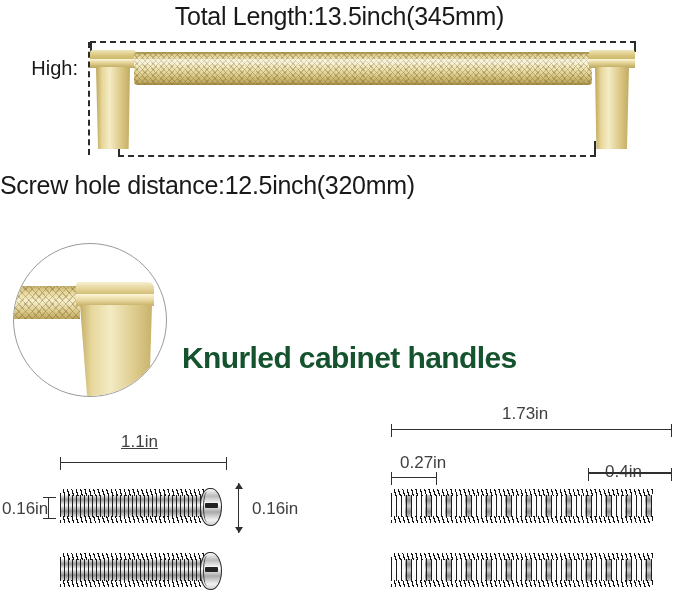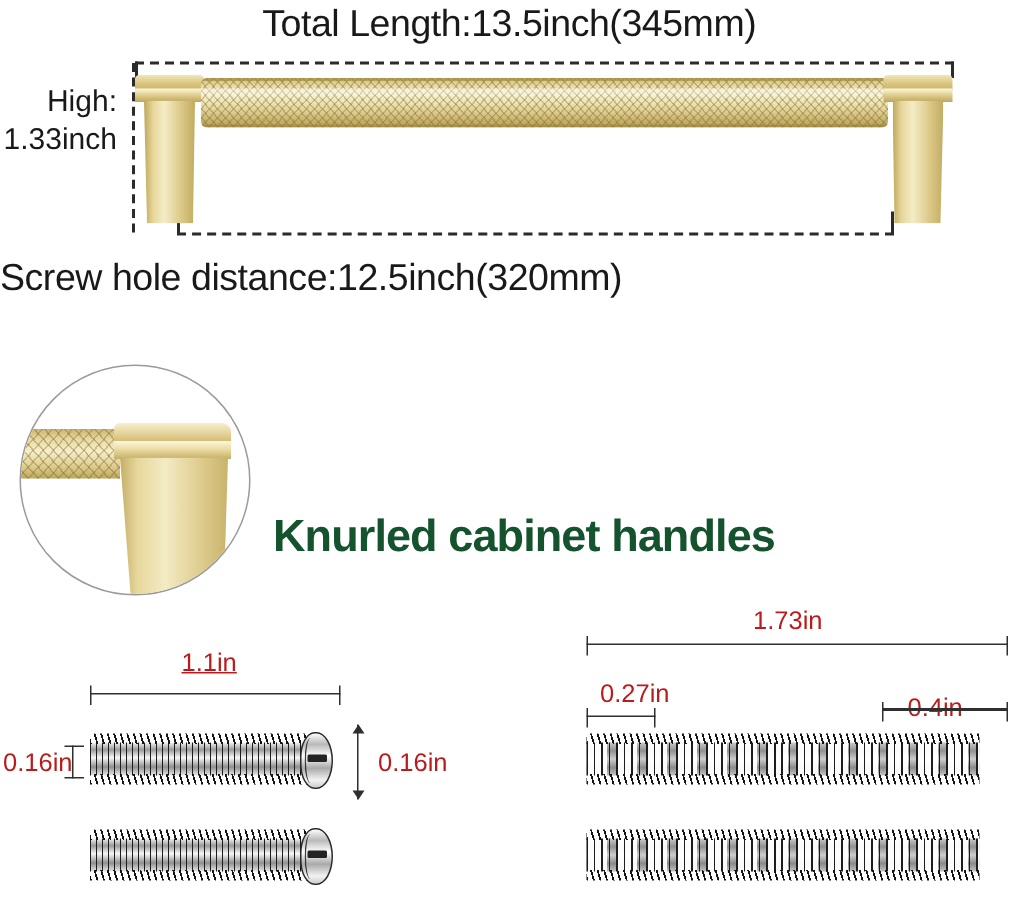--- a/index.html
+++ b/index.html
@@ -154,31 +154,30 @@
   .dim-v .capT{top:0;}
   .dim-v .capB{bottom:0;}
   .arrow-up,.arrow-dn{
     position:absolute;left:-4px;width:0;height:0;
     border-left:4px solid transparent;border-right:4px solid transparent;
   }
   .arrow-up{top:0;border-bottom:6px solid #2f2f2f;}
   .arrow-dn{bottom:0;border-top:6px solid #2f2f2f;}
 
   .dim-label{
-    position:absolute;font-size:17px;color:#b91c1c;white-space:nowrap;
+    position:absolute;font-size:17px;color:#404040;white-space:nowrap;
   }
 </style>
 </head>
 <body>
 
 <div class="cap-top">Total Length:13.5inch(345mm)</div>
 
 <div class="high-label">
   <div>High:</div>
-  <div>1.33inch</div>
 </div>
 
 <div class="dash-h abs" style="left:90px;top:41px;width:546px;"></div>
 <div class="tick-v" style="left:90px;top:41px;height:11px;"></div>
 <div class="tick-v" style="left:634px;top:41px;height:11px;"></div>
 
 <div class="dash-v" style="left:88px;top:42px;height:113px;"></div>
 
 <div class="dash-h abs" style="left:118px;top:155px;width:478px;"></div>
 <div class="tick-v" style="left:118px;top:141px;height:15px;"></div>

